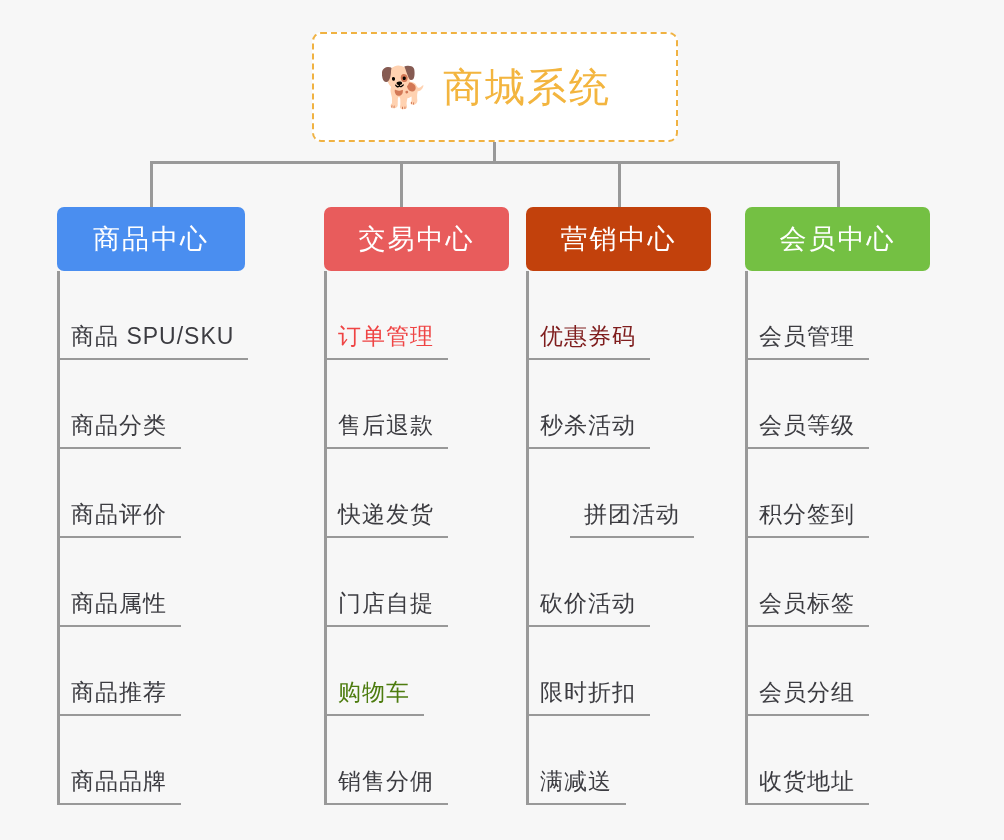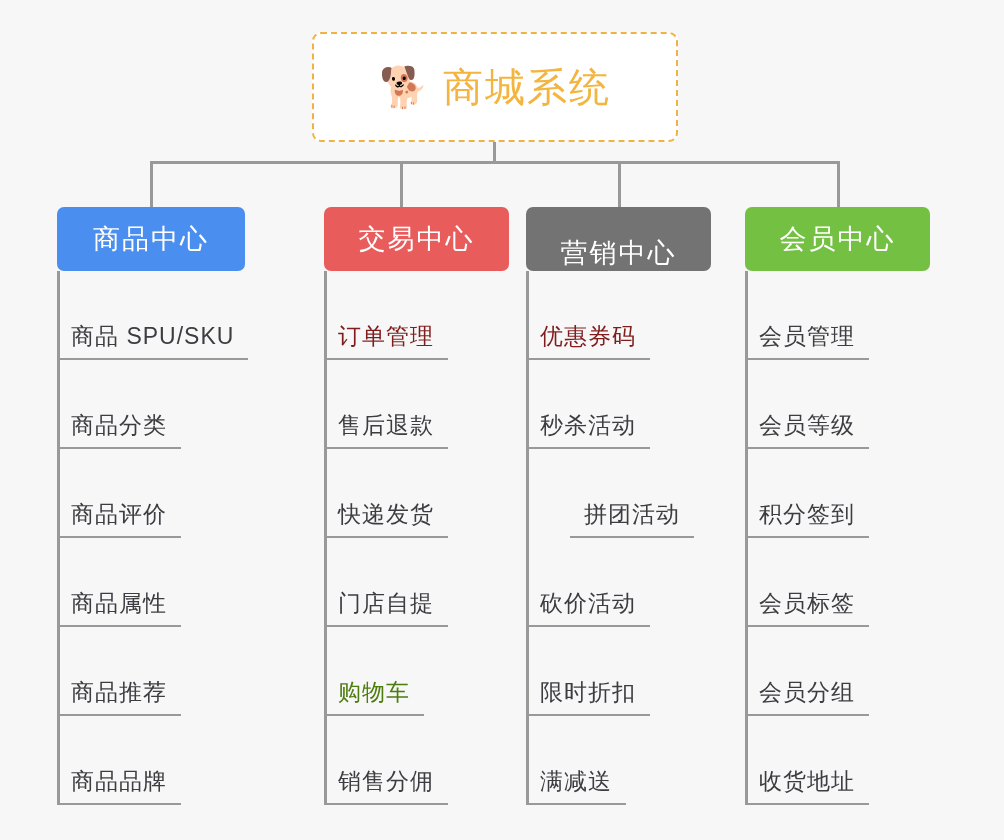--- a/index.html
+++ b/index.html
@@ -163,42 +163,42 @@
     </div>
   </div>
 
   <div class="column" style="left:324px; width:185px;">
     <div class="cat-box" style="background: rgb(232, 92, 92);">
       <span>交易中心</span>
     </div>
     <div class="leaf-list">
       <div class="trunk" style="background: rgb(153, 153, 153); height: 534px;"></div>
       <div class="leaf">
-          <span class="leaf-inner" style="border-bottom-color: rgb(153, 153, 153); color: #7f1d1d;">订单管理</span>
+          <span class="leaf-inner" style="border-bottom-color: rgb(153, 153, 153); color: #ef4444;">订单管理</span>
         </div>
       <div class="leaf">
           <span class="leaf-inner" style="border-bottom-color: rgb(153, 153, 153); color: rgb(60, 60, 65);">售后退款</span>
         </div>
       <div class="leaf">
           <span class="leaf-inner" style="border-bottom-color: rgb(153, 153, 153); color: rgb(60, 60, 65);">快递发货</span>
         </div>
       <div class="leaf">
           <span class="leaf-inner" style="border-bottom-color: rgb(153, 153, 153); color: rgb(60, 60, 65);">门店自提</span>
         </div>
       <div class="leaf">
           <span class="leaf-inner" style="border-bottom-color: rgb(153, 153, 153); color: #4d7c0f;">购物车</span>
         </div>
       <div class="leaf">
           <span class="leaf-inner" style="border-bottom-color: rgb(153, 153, 153); color: rgb(60, 60, 65);">销售分佣</span>
         </div>
     </div>
   </div>
 
   <div class="column" style="left:526px; width:185px;">
-    <div class="cat-box" style="background: #737373; align-items: flex-end;">
+    <div class="cat-box" style="background: #c2410c;">
       <span>营销中心</span>
     </div>
     <div class="leaf-list">
       <div class="trunk" style="background: rgb(153, 153, 153); height: 534px;"></div>
       <div class="leaf">
           <span class="leaf-inner" style="border-bottom-color: rgb(153, 153, 153); color: #7f1d1d;">优惠券码</span>
         </div>
       <div class="leaf">
           <span class="leaf-inner" style="border-bottom-color: rgb(153, 153, 153); color: rgb(60, 60, 65);">秒杀活动</span>
         </div>

